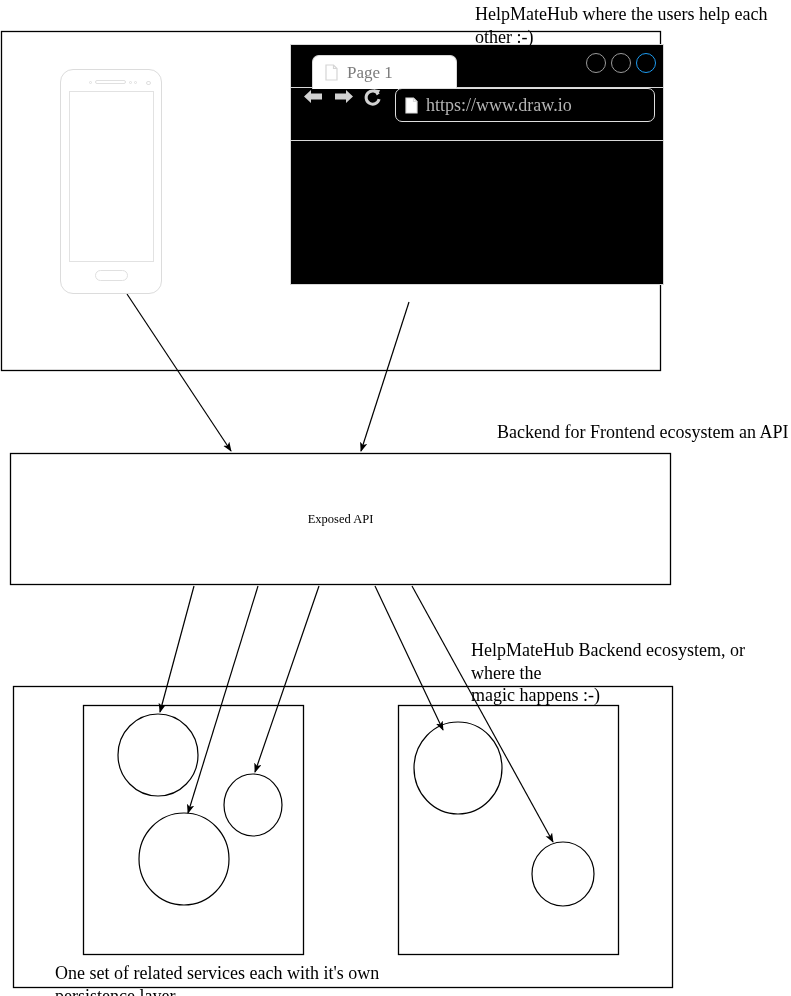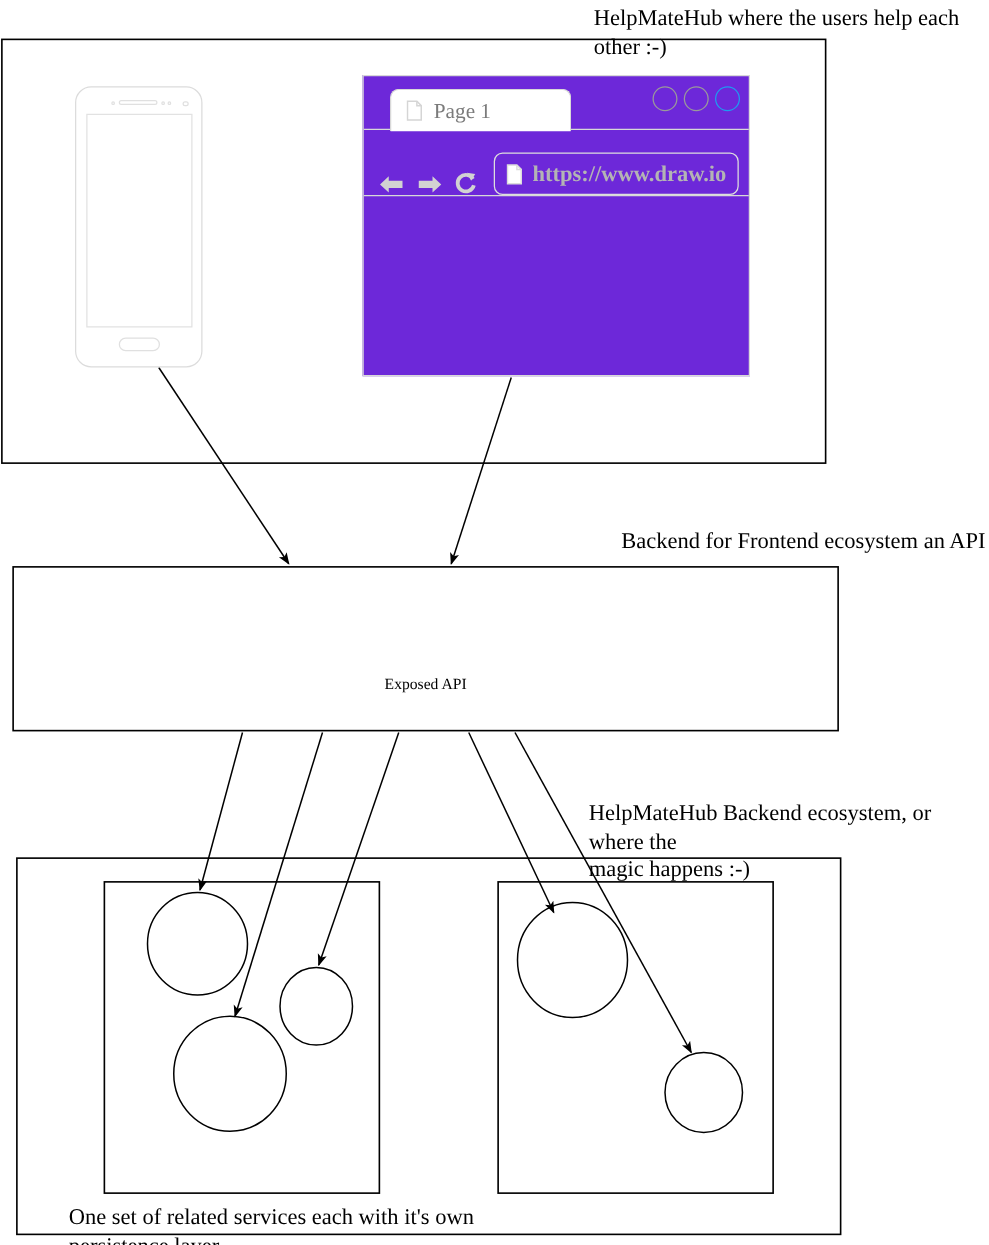--- a/index.html
+++ b/index.html
@@ -19,34 +19,34 @@
          border:1.2px solid #e0e0e0;border-radius:3px;box-sizing:border-box;}
   .phone-dot{position:absolute;border:1.1px solid #e0e0e0;border-radius:50%;box-sizing:border-box;}
   .phone-dot.d1{left:28px;top:11px;width:3.2px;height:3.2px;}
   .phone-dot.d2{left:68px;top:11px;width:3.4px;height:3.4px;}
   .phone-dot.d3{left:73px;top:11px;width:3.4px;height:3.4px;}
   .phone-dot.d4{left:85px;top:10.5px;width:4.6px;height:4.6px;}
   .phone-home{position:absolute;left:34px;top:200px;width:33px;height:11px;
          border:1.3px solid #e0e0e0;border-radius:5.5px;box-sizing:border-box;}
 
   
-  .browser{position:absolute;left:290px;top:60px;width:310px;height:241px;
-         border:1.4px solid #d8d8d8;background:#6d28d9;box-sizing:border-box;}
+  .browser{position:absolute;left:290px;top:44px;width:374px;height:241px;
+         border:1.4px solid #d8d8d8;background:#000000;box-sizing:border-box;}
   .browser-tabstrip{position:absolute;left:0;top:0;width:100%;height:43px;
          border-bottom:1.4px solid #d8d8d8;box-sizing:border-box;}
   .browser-tab{position:absolute;left:21px;top:10px;width:145px;height:34px;
          border:1.4px solid #d8d8d8;border-bottom:none;border-radius:7px 7px 0 0;
          background:#fff;box-sizing:border-box;display:flex;align-items:center;gap:9px;padding-left:12px;}
   .tab-title{font-size:17px;color:#7b7b7b;font-family:"Liberation Serif","DejaVu Serif",serif;}
   .doc-glyph{width:13px;height:17px;flex:none;}
   .win-dots{position:absolute;right:7px;top:8px;display:flex;gap:5px;}
   .win-dot{width:20px;height:20px;border-radius:50%;border:1.5px solid #9a9a9a;box-sizing:border-box;}
   .win-dot.accent{border-color:#1e9bf0;}
   .browser-urlbar{position:absolute;left:0;top:43px;width:100%;height:53px;
-         border-bottom:1.4px solid #d8d8d8;box-sizing:border-box;display:flex;align-items:flex-end;padding-left:12px;gap:9px;font-weight:bold;}
+         border-bottom:1.4px solid #d8d8d8;box-sizing:border-box;display:flex;align-items:flex-start;padding-left:12px;gap:9px;}
   .nav-ico{flex:none;}
   .url-field{margin-left:4px;height:34px;flex:1;margin-right:8px;border:1.4px solid #dedede;border-radius:7px;
          display:flex;align-items:center;gap:8px;padding-left:9px;box-sizing:border-box;overflow:hidden;}
   .url-text{font-size:18px;color:#b4b4b4;white-space:nowrap;font-family:"Liberation Serif","DejaVu Serif",serif;}
 </style>
 </head>
 <body>
 
 <div class="canvas">
 
@@ -133,15 +133,15 @@
   <div class="note" style="left:475px;top:3px;">HelpMateHub where the users help each other :-)</div>
 
   <div class="note" style="left:497px;top:421px;">Backend for Frontend ecosystem an API</div>
 
   <div class="note" style="left:55px;top:962px;width:330px;">One set of related services each with it's own
 persistence layer</div>
 
   <div class="note" style="left:471px;top:639px;width:300px;">HelpMateHub Backend ecosystem, or where the
 magic happens :-)</div>
 
-  <div class="boxlabel" style="left:10px;top:512px;width:661px;margin-top:28px;">Exposed API</div>
+  <div class="boxlabel" style="left:10px;top:512px;width:661px;">Exposed API</div>
 
 </div>
 
 </body></html>

